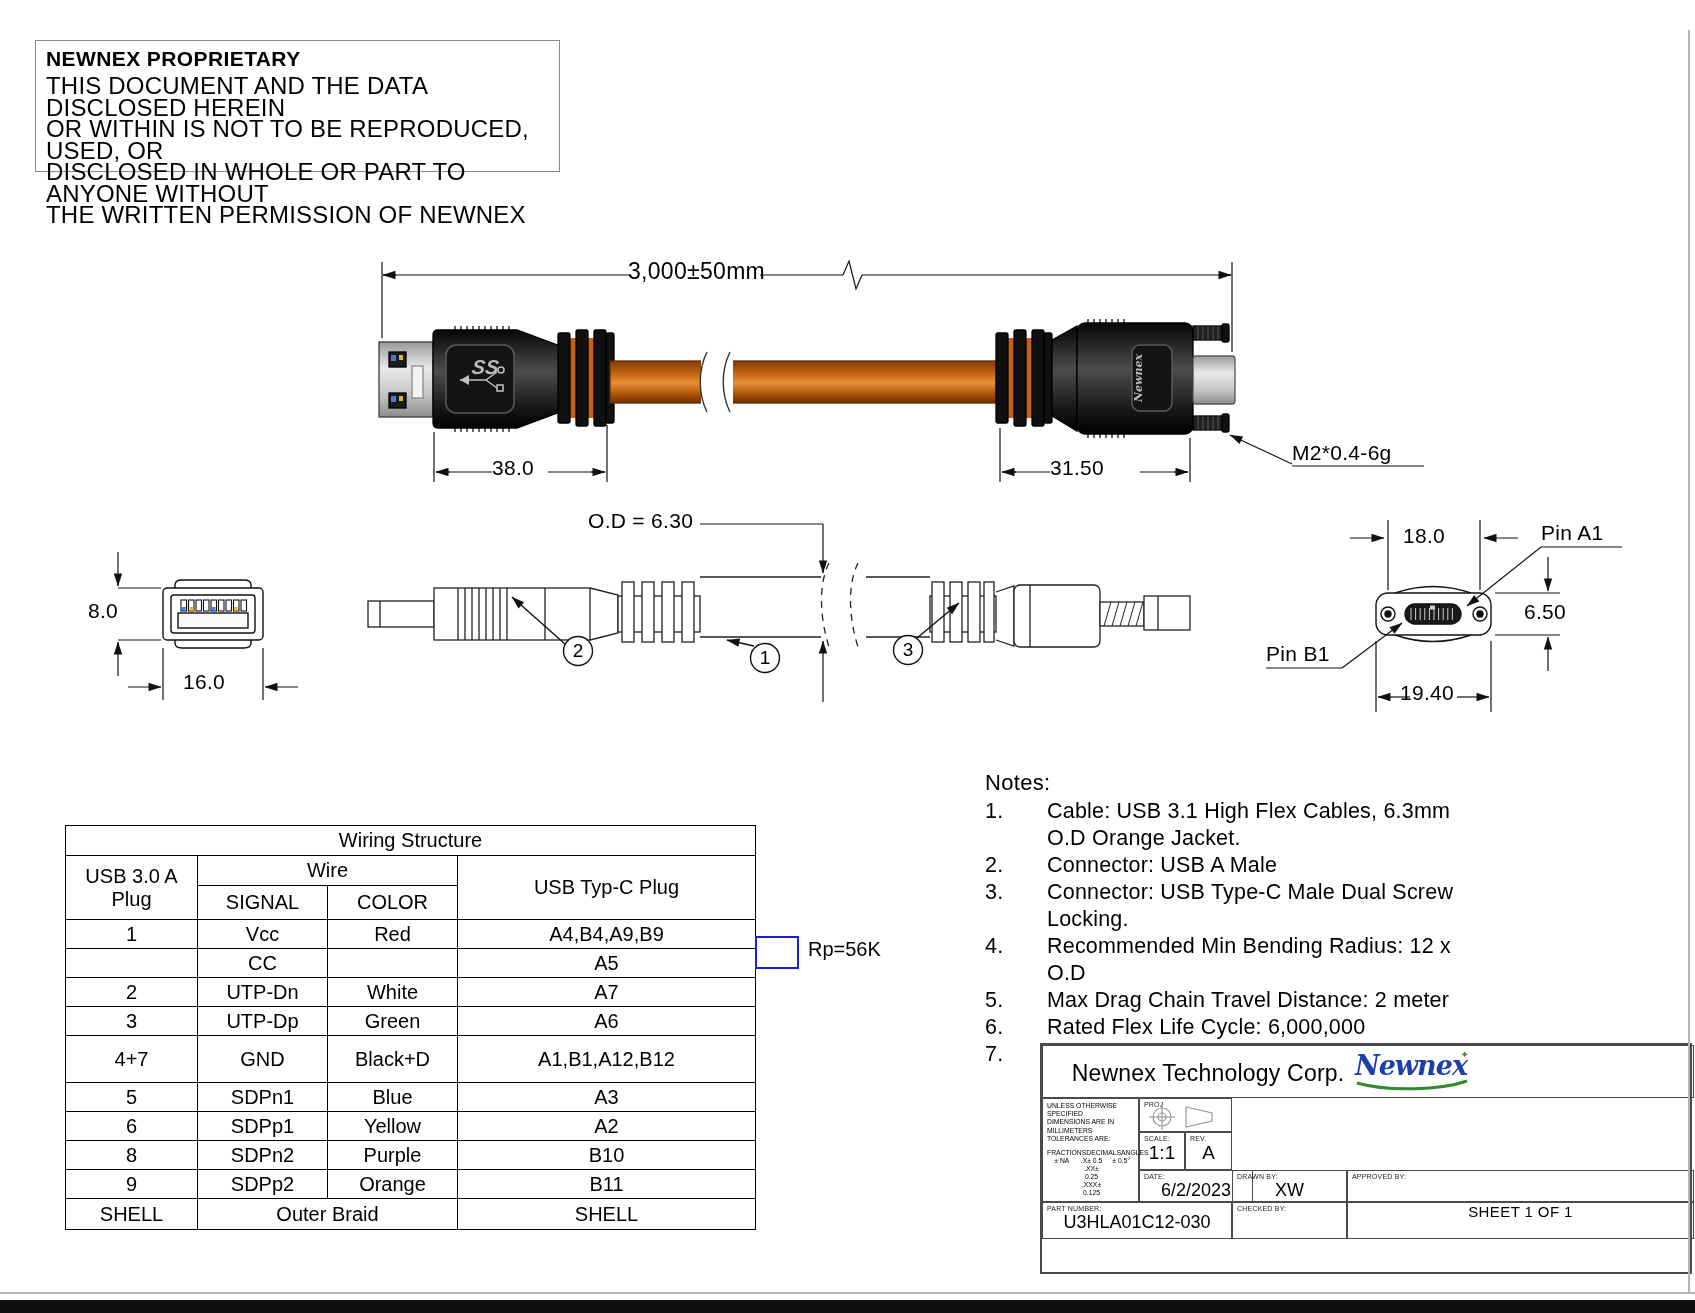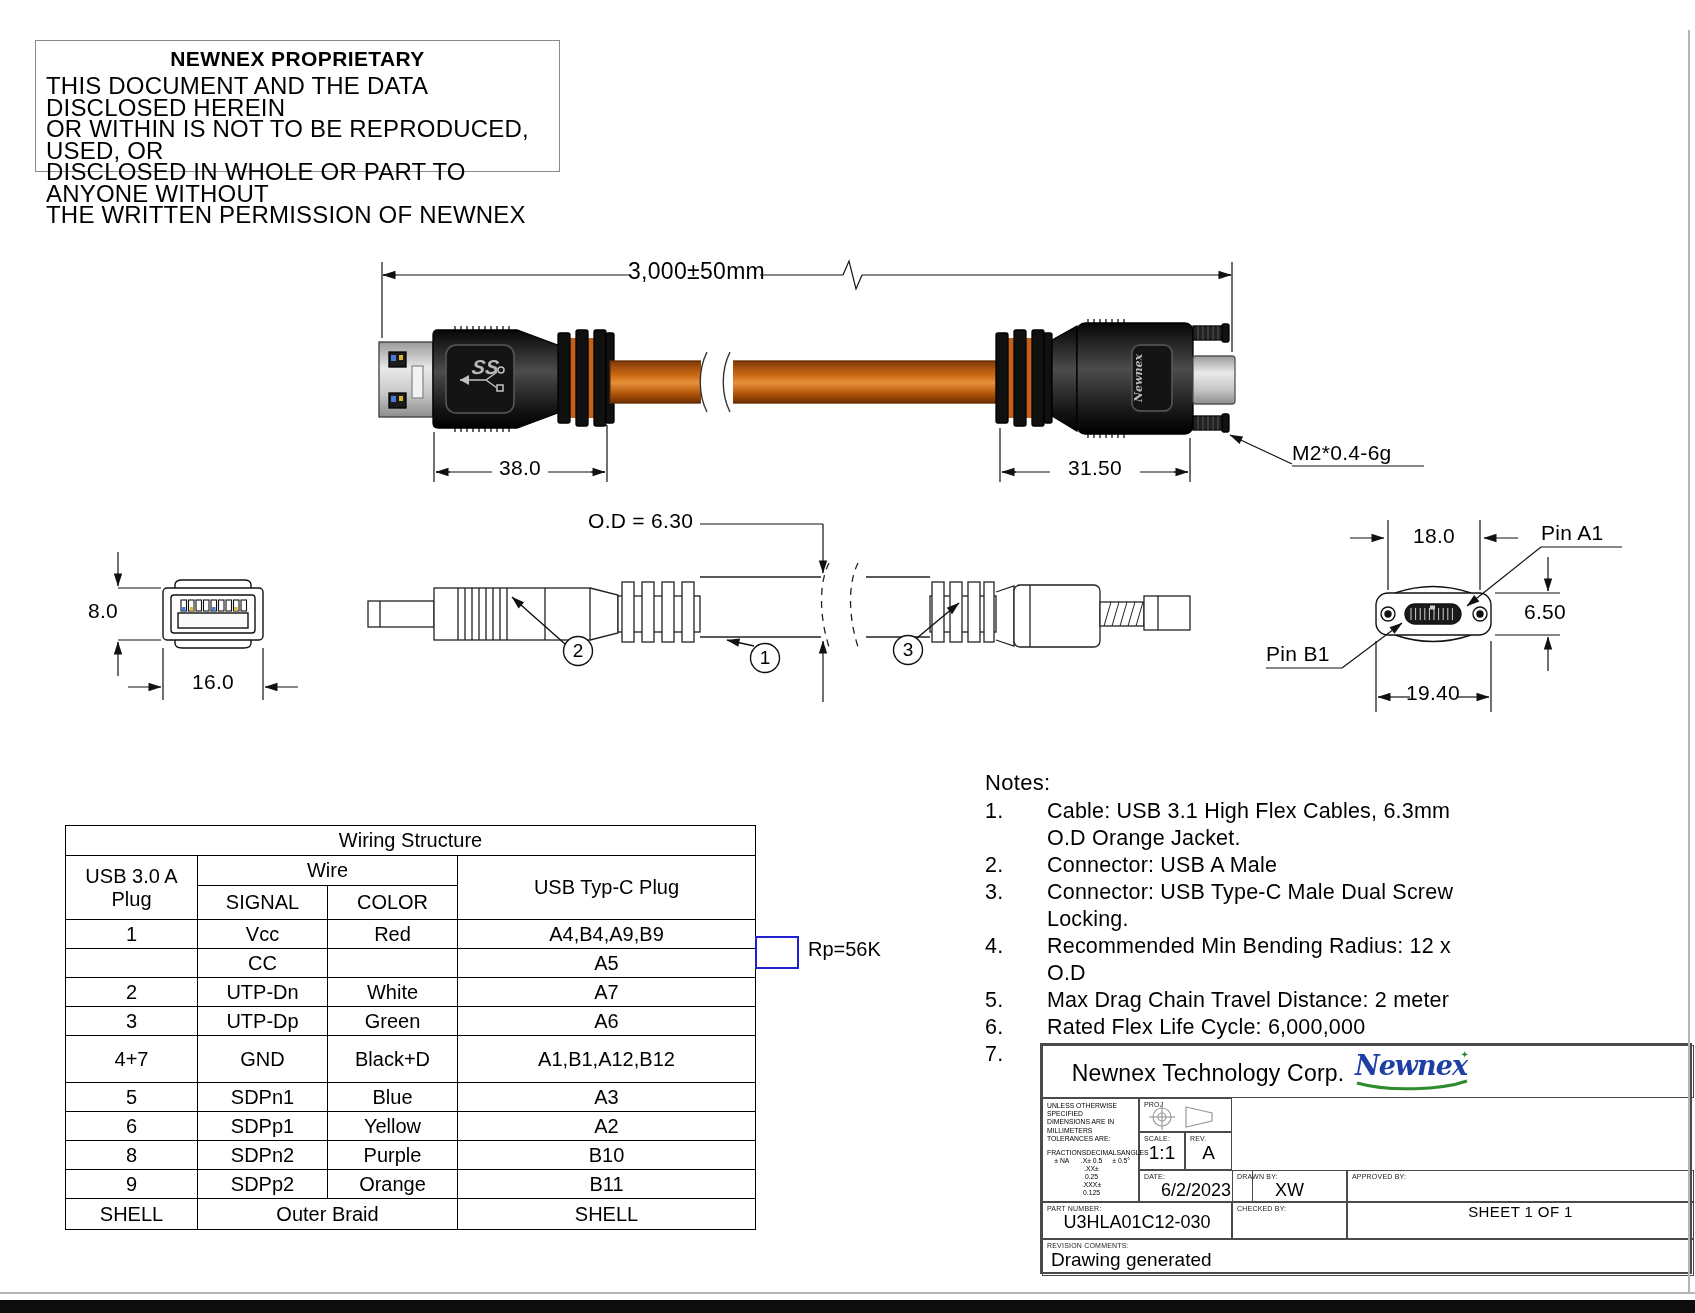--- a/index.html
+++ b/index.html
@@ -1,23 +1,23 @@
 <!DOCTYPE html>
 <html><head>
 <meta charset="utf-8">
 <style>
 *{margin:0;padding:0;box-sizing:border-box}
 html,body{width:1695px;height:1313px;background:#fff;font-family:"Liberation Sans",sans-serif;color:#000;position:relative;overflow:hidden}
 .abs{position:absolute}
 svg.art{position:absolute;left:0;top:0;z-index:1}
 .lbl{position:absolute;z-index:3;font-size:21px;letter-spacing:.3px;white-space:nowrap;color:#000}
-.ctr{text-align:center}
+.ctr{}
 
 #prop{left:35px;top:40px;width:525px;height:132px;border:1.5px solid #8a8a8a;z-index:2;padding:6px 10px 0 10px}
-#prop .t{text-align:center;font-weight:bold;font-size:21px;letter-spacing:.4px;margin-bottom:4px}
+#prop .t{text-align:left;font-weight:bold;font-size:21px;letter-spacing:.4px;margin-bottom:4px}
 #prop .b{font-size:24px;line-height:21.5px;letter-spacing:.2px}
 
 #wiring{position:absolute;left:65px;top:825px;z-index:2;border-collapse:collapse;table-layout:fixed}
 #wiring td{border:1.6px solid #000;font-size:20px;text-align:center;vertical-align:middle;padding:0 4px;overflow:hidden}
 #wiring .c1{width:132px}#wiring .c2{width:130px}#wiring .c3{width:130px}#wiring .c4{width:298px}
 #wiring tr.h30 td{height:30px}#wiring tr.h34 td{height:34px}#wiring tr.h29 td{height:29px}
 #wiring tr.h47 td{height:47px}#wiring tr.h31 td{height:31px}
 #rp-bracket{left:755px;top:936px;width:44px;height:33px;border:2px solid #2020d0;z-index:2}
 #rp-label{left:808px;top:938px;font-size:20px;z-index:2;position:absolute}
 
@@ -518,21 +518,17 @@
   <div class="cell" style="left:0;top:157px;width:190px;height:37px">
     <div class="cl">PART NUMBER:</div>
     <div class="cv">U3HLA01C12-030</div>
   </div>
   <div class="cell" style="left:190px;top:157px;width:115px;height:37px">
     <div class="cl">CHECKED BY:</div>
   </div>
   <div class="cell" style="left:305px;top:157px;width:347px;height:37px">
     <div class="cv" style="font-size:15px;letter-spacing:.4px">SHEET  1 OF 1</div>
   </div>
-  <div class="cell" style="left:0;top:194px;width:652px;height:37px">
-    <div class="cl">REVISION COMMENTS:</div>
-    <div style="font-size:19px;padding-left:8px">Drawing generated</div>
-  </div>
 </div>
 
 <div id="rborder" class="abs"></div>
 <div id="grayline" class="abs"></div>
 <div id="blackbar" class="abs"></div>
 
 </body></html>

